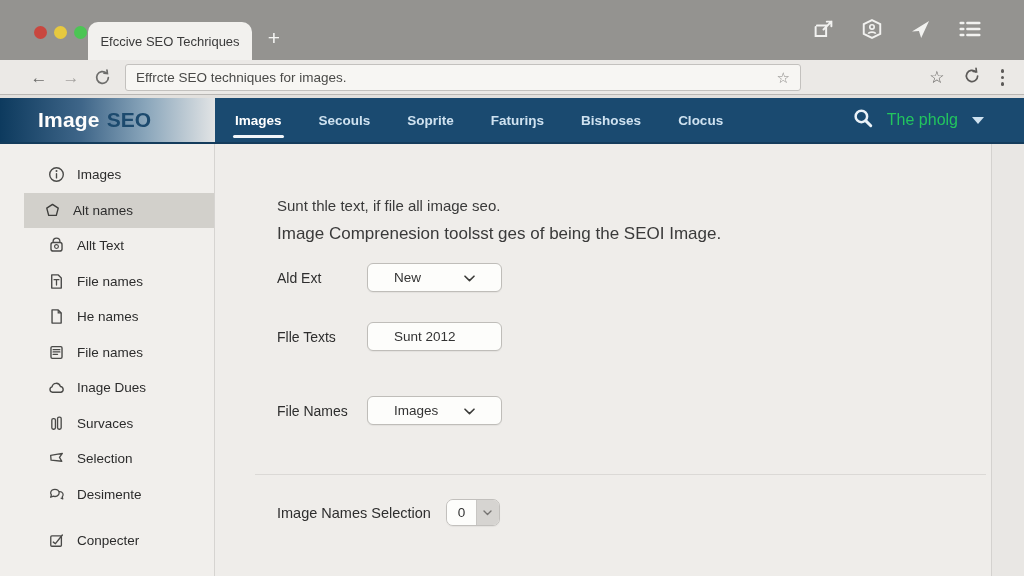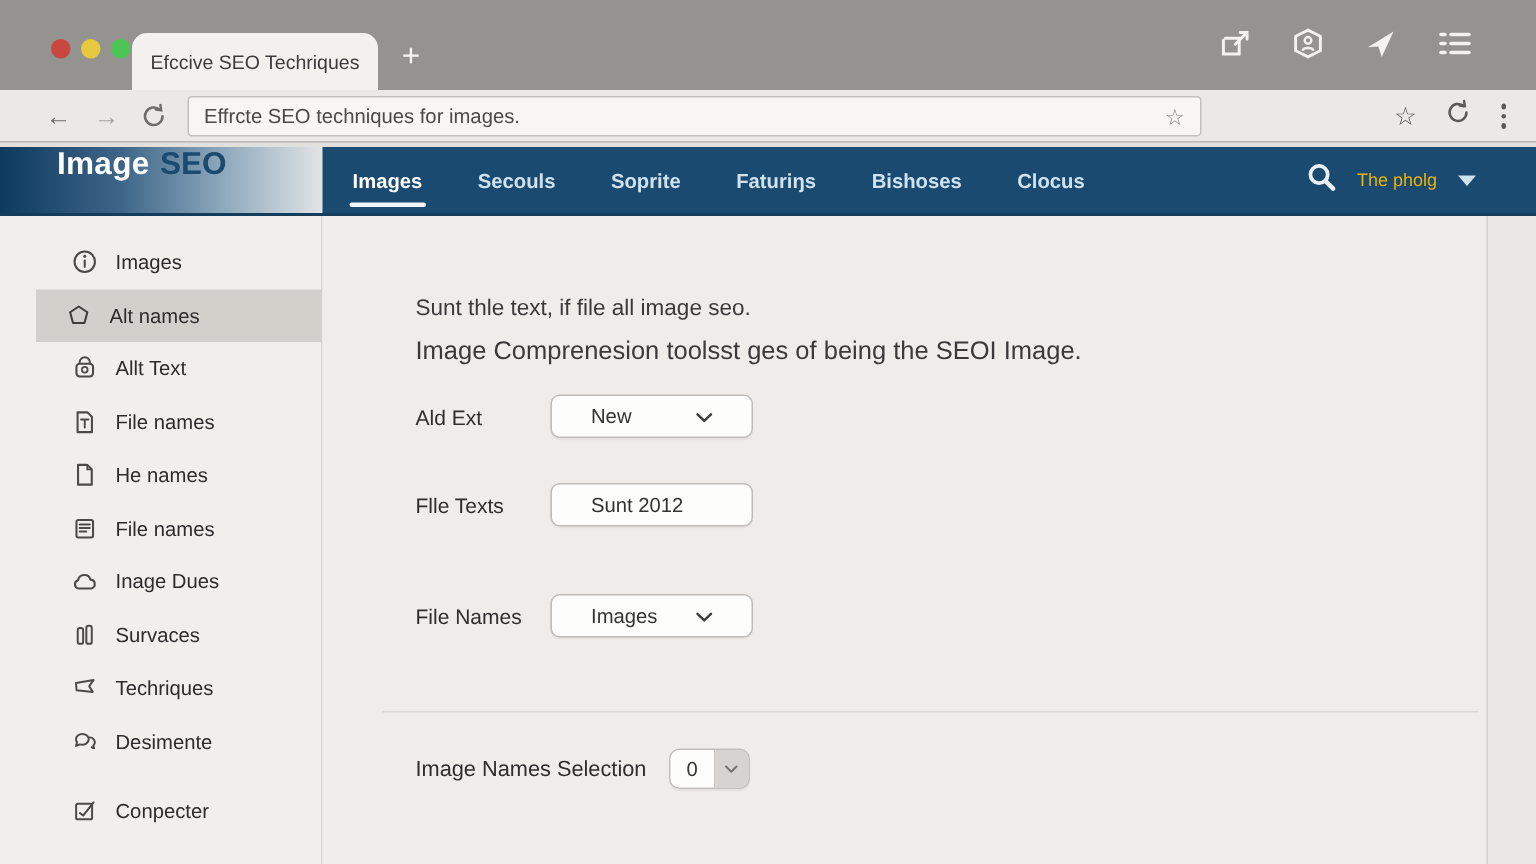--- a/index.html
+++ b/index.html
@@ -37,31 +37,31 @@
   .url-star { color:#8a8886; font-size:15px; cursor:pointer; }
   .tool-right { margin-left:auto; display:flex; align-items:center; gap:18px; }
   .tool-star { font-size:17px; color:#5c5a58; cursor:pointer; }
   .kebab { display:flex; flex-direction:column; gap:3px; cursor:pointer; padding:2px; }
   .kebab i { width:3.5px; height:3.5px; border-radius:50%; background:#5c5a58; }
 
   
   .appbar { height:46px; background:#1a4a70; border-bottom:2px solid #143c5c;
             display:flex; align-items:stretch; flex:none; }
   .logo { width:215px; flex:none; background:linear-gradient(90deg,#0d3a5e 0%,#3f6689 38%,#8aa6bb 68%,#e2e4e5 100%);
-          display:flex; align-items:flex-start; padding-left:38px; gap:7px; }
+          display:flex; align-items:center; padding-left:38px; gap:7px; }
   .logo .p1 { color:#fdfdfd; font-size:21px; font-weight:bold; letter-spacing:.2px; }
   .logo .p2 { color:#1c4a6e; font-size:21px; font-weight:bold; }
   .mainnav { display:flex; align-items:center; gap:33px; padding-left:18px; }
   .navitem { color:#cfe2f0; font-size:13.5px; font-weight:600; cursor:pointer;
              position:relative; padding:14px 2px; }
   .navitem.active { color:#ffffff; }
   .navitem.active::after { content:""; position:absolute; left:0; right:0; bottom:4px;
                            height:3px; background:#f2f6fa; border-radius:2px; }
   .nav-right { margin-left:auto; display:flex; align-items:center; gap:14px; padding-right:40px; }
-  .acct { color:#eab308; font-size:12px; cursor:pointer; }
+  .acct { color:#22c55e; font-size:16px; cursor:pointer; }
   .chev-down { width:0; height:0; border-left:6px solid transparent; border-right:6px solid transparent;
                border-top:7px solid #cfe2f0; cursor:pointer; }
 
   
   .bodyrow { flex:1; display:flex; min-height:0; }
   .sidebar { width:215px; flex:none; background:#f1efec; border-right:1px solid #d6d4d1; padding-top:13px; }
   .side-item { height:35.5px; margin-left:28px; display:flex; align-items:center; gap:12px;
                padding-left:20px; cursor:pointer; }
   .side-item.active { background:#d2d0cb;margin-left:24px; }
   .side-item.spaced { margin-top:11px; }
@@ -270,21 +270,21 @@
             </svg>
           </span>
         <span class="side-label">Survaces</span>
       </div>
       <div class="side-item">
         <span>
             <svg width="17" height="17" viewBox="0 0 16 16">
               <path d="M2.5 5 L13.5 3.2 L10.8 7 L13 10.6 L2.9 9.6 Z" fill="none" stroke="#4a4a48" stroke-width="1.25" stroke-linejoin="round"></path>
             </svg>
           </span>
-        <span class="side-label">Techriques</span>
+        <span class="side-label">Selection</span>
       </div>
       <div class="side-item">
         <span>
             <svg width="17" height="17" viewBox="0 0 16 16">
               <path d="M2.5 6.5 a4 3.4 0 0 1 8 0 a4 3.4 0 0 1 -5.5 3.1 l-2.5 1 l0.7 -2.2 a3.4 3.4 0 0 1 -0.7 -1.9 z M10.5 5.3 a3.3 3 0 0 1 2.9 5 l0.5 1.8 l-2 -0.8" fill="none" stroke="#4a4a48" stroke-width="1.2" stroke-linejoin="round"></path>
             </svg>
           </span>
         <span class="side-label">Desimente</span>
       </div>
       <div class="side-item spaced">

